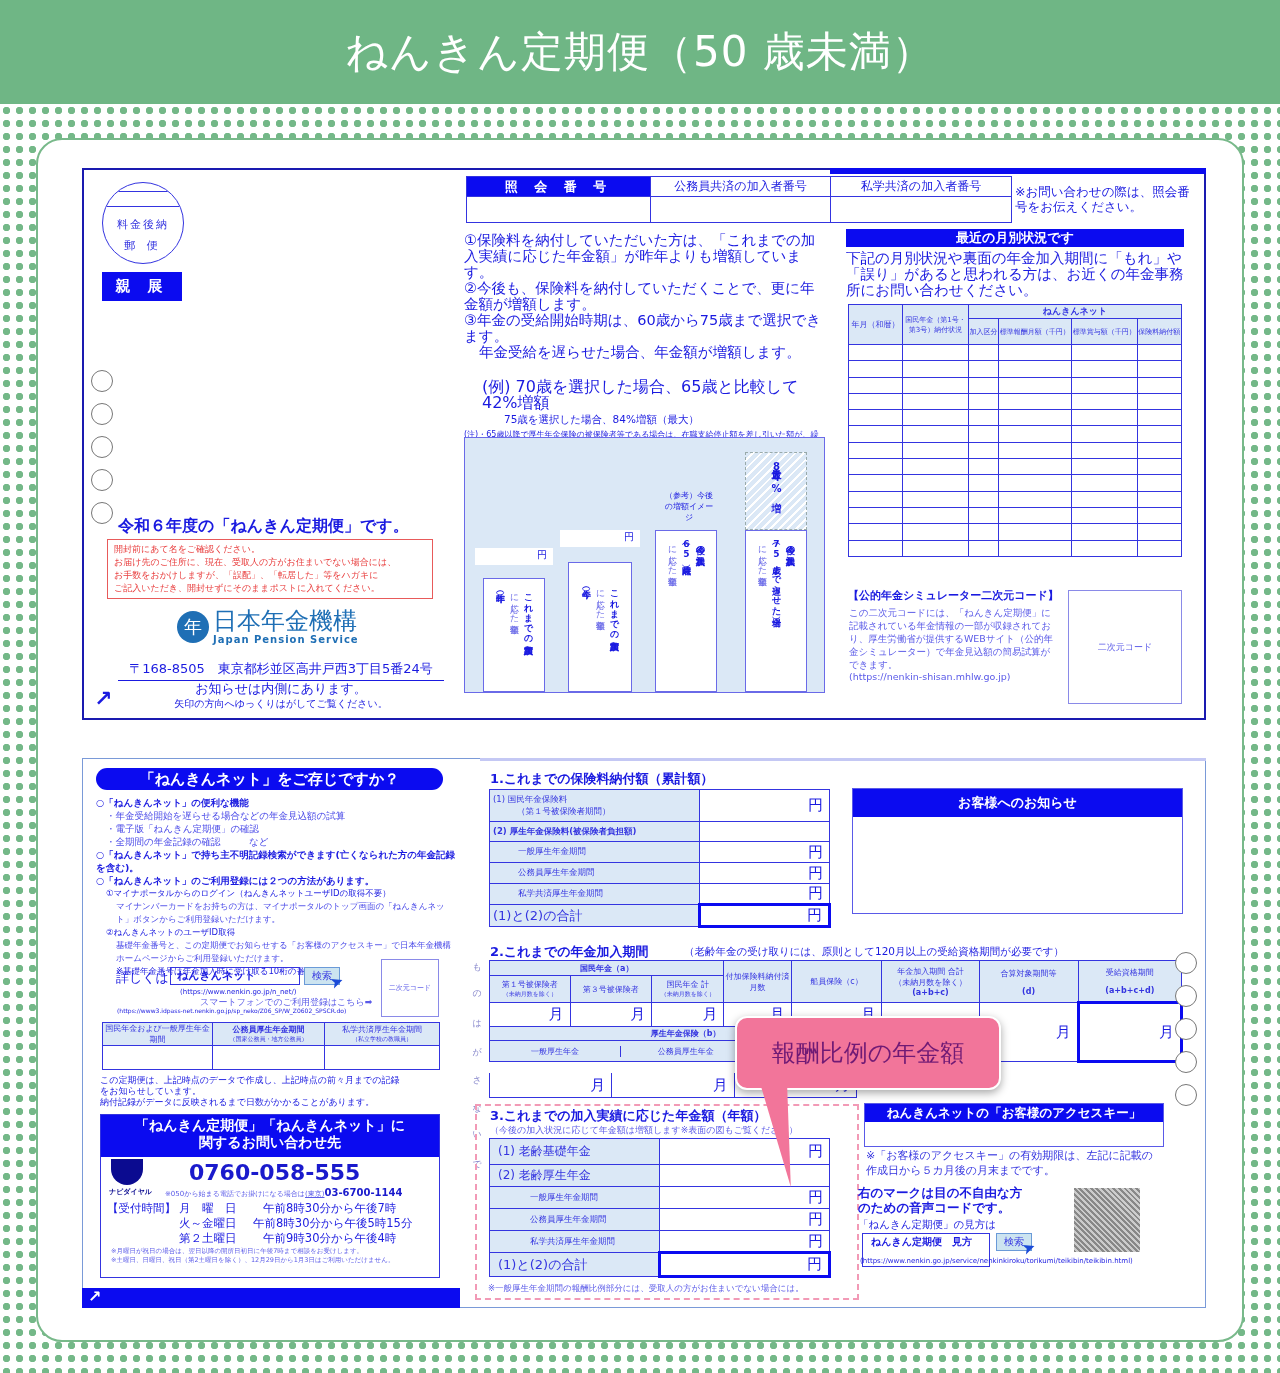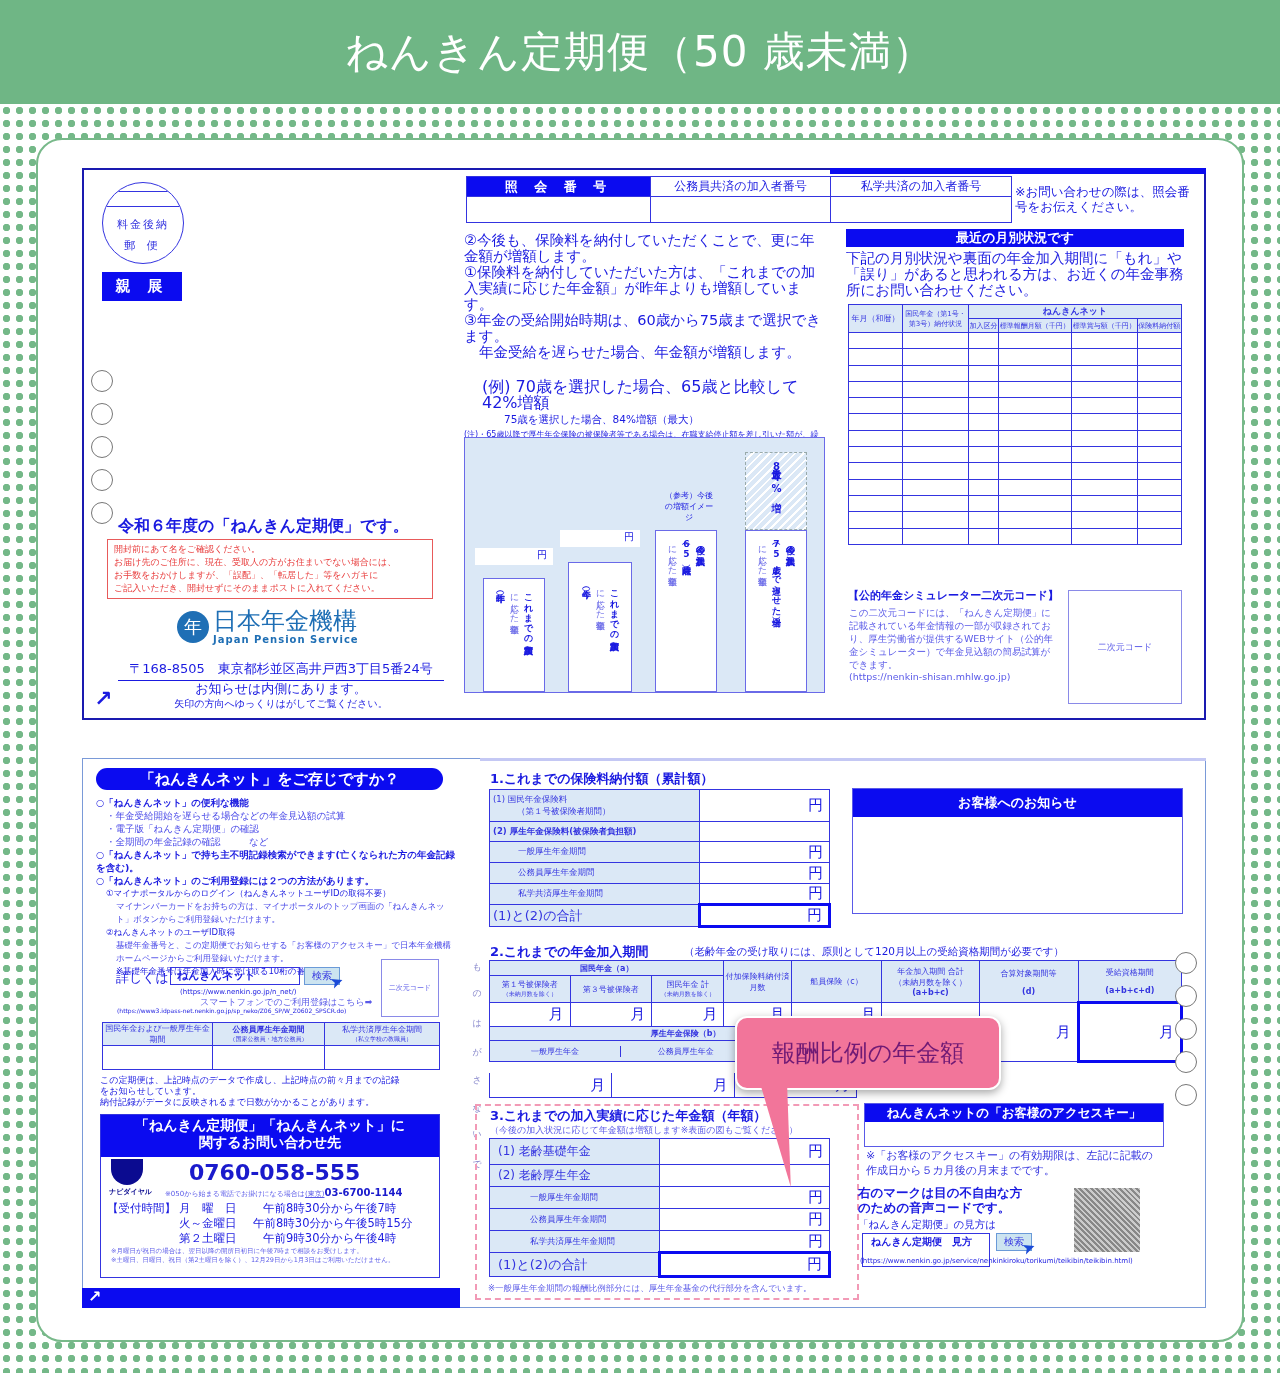--- a/index.html
+++ b/index.html
@@ -84,22 +84,22 @@
   <tr style="height:26px;">
         <td></td>
         <td></td>
         <td></td>
       </tr>
 </tbody>
   </table>
 <div class="abs blue" style="left:1015px;top:184px;width:180px;font-size:12.5px;line-height:15px;">※お問い合わせの際は、照会番号をお伝えください。</div>
 
 <div class="abs blue" style="left:464px;top:232px;width:362px;font-size:14.5px;line-height:16px;">
+  <div>①保険料を納付していただいた方は、「これまでの加入実績に応じた年金額」が昨年よりも増額しています。</div>
   <div>②今後も、保険料を納付していただくことで、更に年金額が増額します。</div>
-  <div>①保険料を納付していただいた方は、「これまでの加入実績に応じた年金額」が昨年よりも増額しています。</div>
   <div>③年金の受給開始時期は、60歳から75歳まで選択できます。</div>
   <div style="padding-left:15px;">年金受給を遅らせた場合、年金額が増額します。</div>
   <div style="font-size:16px;padding-left:18px;margin-top:19px;">(例) 70歳を選択した場合、65歳と比較して42%増額</div>
   <div style="font-size:10.5px;padding-left:40px;">75歳を選択した場合、84%増額（最大）</div>
   <div style="font-size:8px;line-height:10px;margin-top:3px;">(注)・65歳以降で厚生年金保険の被保険者等である場合は、在職支給停止額を差し引いた額が、繰下げによる増額の計算対象となります。</div>
   <div style="font-size:8px;line-height:10px;padding-left:22px;">・遺族年金や障害年金を受け取ることができる場合には、老齢年金の受給開始時期を遅らせることができないことがあります。</div>
 </div>
 
 <div class="abs" style="left:464px;top:437px;width:361px;height:256px;background:#dbe8f6;border:1.5px solid #6a6ae8;">
   <div class="abs blue" style="left:196px;top:52px;width:56px;font-size:8px;text-align:center;line-height:11px;">（参考）今後の増額イメージ</div>
@@ -134,21 +134,21 @@
 <div class="abs hdr-blue" style="left:846px;top:229px;width:338px;height:18px;line-height:18px;font-size:13px;">最近の月別状況です</div>
 <div class="abs blue" style="left:846px;top:250px;width:340px;font-size:14.5px;line-height:16px;">下記の月別状況や裏面の年金加入期間に「もれ」や「誤り」があると思われる方は、お近くの年金事務所にお問い合わせください。</div>
 
 <table class="tbl abs" style="left:848px;top:304px;width:334px;font-size:7px;text-align:center;color:#3434e0;">
   <tbody>
       <tr style="height:13px;" class="lightbg">
     <td rowspan="2" style="width:54px;font-size:8px;">年月（和暦）</td>
     <td rowspan="2" style="width:66px;">国民年金（第1号・第3号）納付状況</td>
     <td colspan="4" style="font-size:9px;font-weight:bold;">ねんきんネット</td>
   </tr>
-  <tr style="height:14px;" class="lightbg">
+  <tr style="height:26px;" class="lightbg">
     <td>加入区分</td>
     <td>標準報酬月額（千円）</td>
     <td>標準賞与額（千円）</td>
     <td>保険料納付額</td>
   </tr>
   <tr style="height:16.3px;">
         <td></td>
         <td></td>
         <td></td>
         <td></td>
@@ -472,21 +472,21 @@
   <tr style="height:22px;">
     <td class="lightbg" style="padding-left:40px;">私学共済厚生年金期間</td>
     <td class="yen">円</td>
   </tr>
   <tr style="height:24px;">
     <td class="lightbg" style="padding-left:8px;font-size:13px;">(1)と(2)の合計</td>
     <td class="yen" style="border:3px solid #0b0bf0;">円</td>
   </tr>
 </tbody>
   </table>
-<div class="abs" style="left:488px;top:1283px;font-size:8.5px;color:#5a5ae8;">※一般厚生年金期間の報酬比例部分には、厚生年金基金の代行部分を含んでいます。</div>
+<div class="abs" style="left:488px;top:1283px;font-size:8.5px;color:#5a5ae8;">※一般厚生年金期間の報酬比例部分には、受取人の方がお住まいでない場合には。</div>
 
 <div class="abs" style="left:864px;top:1103px;width:300px;height:44px;border:1.5px solid #5a5ae8;">
   <div class="hdr-blue" style="height:18px;line-height:18px;font-size:12.5px;">ねんきんネットの「お客様のアクセスキー」</div>
 </div>
 <div class="abs" style="left:866px;top:1148px;width:290px;font-size:11px;line-height:15px;color:#3434e0;">※「お客様のアクセスキー」の有効期限は、左記に記載の作成日から５カ月後の月末までです。</div>
 <div class="abs blue" style="left:858px;top:1185px;width:175px;font-size:12.5px;font-weight:bold;line-height:15px;">右のマークは目の不自由な方のための音声コードです。</div>
 <div class="abs" style="left:1074px;top:1188px;width:66px;height:64px;background:repeating-linear-gradient(45deg,#888 0 2px,#ccc 2px 4px),#999;"></div>
 <div class="abs blue" style="left:858px;top:1218px;font-size:10.5px;">「ねんきん定期便」の見方は</div>
 <div class="abs blue" style="left:862px;top:1233px;width:128px;height:34px;border:1.5px solid #3434e0;padding-left:8px;font-size:10px;font-weight:bold;line-height:15px;">ねんきん定期便　見方</div>
 <div class="abs" style="left:996px;top:1233px;width:36px;height:18px;background:#cce4f0;border:1px solid #6a9ad8;color:#3434e0;font-size:10px;text-align:center;line-height:16px;">検索</div>

